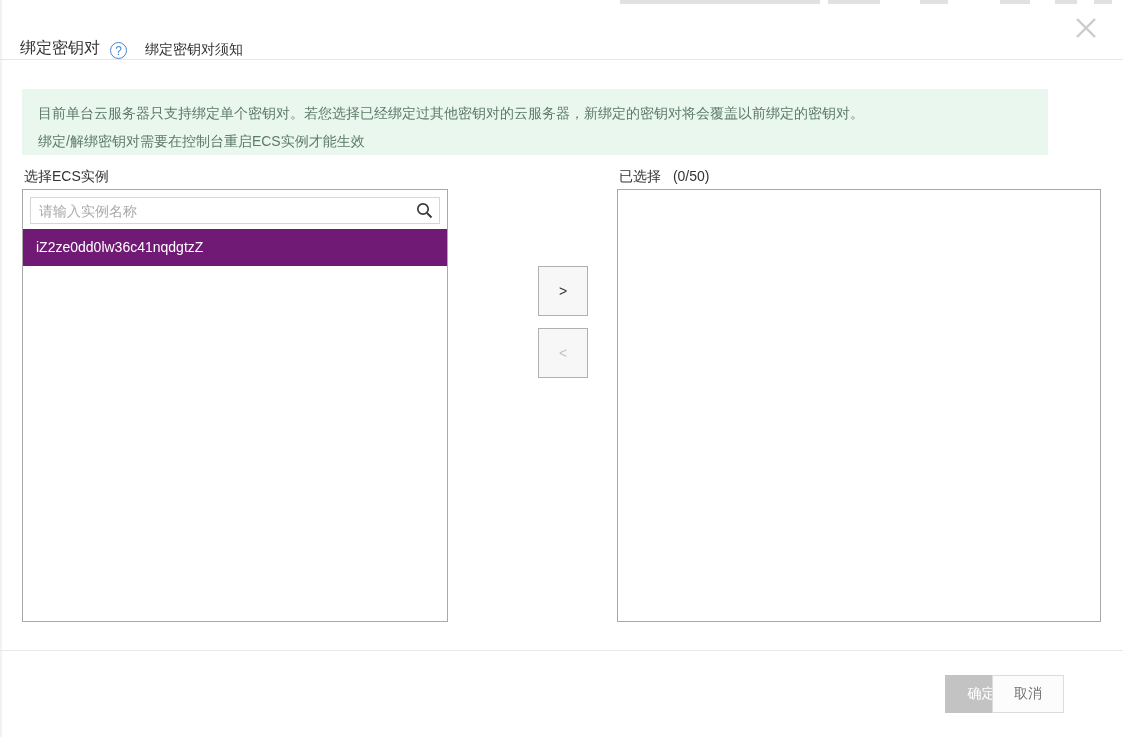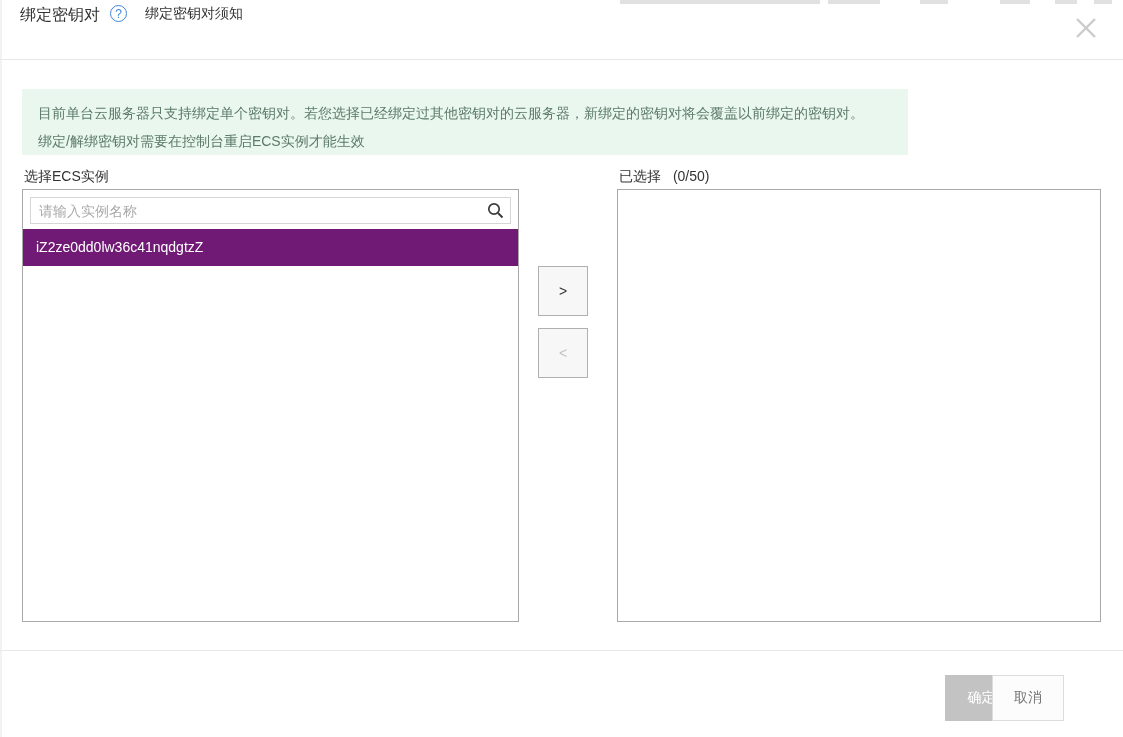--- a/index.html
+++ b/index.html
@@ -8,42 +8,42 @@
 
   .screen { position:relative; width:1123px; height:737px; background:#fff; overflow:hidden; }
 
   
   .bg-peek { position:absolute; top:0; left:0; width:100%; height:5px; background:#fff; }
   .bg-peek .frag { position:absolute; top:0; height:4px; background:#d7d7d7; opacity:.75; }
   .left-edge { position:absolute; top:0; left:0; width:2px; height:100%; background:#e9e7e4; opacity:.55; }
 
   
   .dlg-header { position:absolute; top:5px; left:0; right:0; height:55px;
-                border-bottom:1px solid #e7e7e7; display:flex; align-items:flex-start; padding-left:20px; }
+                border-bottom:1px solid #e7e7e7; display:flex; align-items:flex-end; padding-left:20px; }
   .dlg-title { font-size:16px; color:#333; }
   .help-icon { display:inline-flex; align-items:center; justify-content:center;
                width:17px; height:17px; border:1px solid #4086d8; border-radius:50%;
                color:#4086d8; font-size:12px; margin-left:10px; cursor:pointer; }
   .help-link { margin-left:18px; font-size:14px; color:#333; cursor:pointer; }
   .close-btn { position:absolute; top:13px; right:22px; width:30px; height:30px; cursor:pointer;
                display:flex; align-items:center; justify-content:center; }
 
   
-  .notice { position:absolute; left:22px; top:89px; width:886px; height:66px;
+  .notice { position:absolute; left:22px; top:89px; width:1026px; height:66px;
             background:#e9f7ee; color:#5d7b69; font-size:14px; padding:10px 16px 0; line-height:28px; }
 
   
   .panel-label { position:absolute; top:168px; font-size:14px; color:#333; }
   .src-label { left:24px;text-align:right; }
   .dst-label-wrap { position:absolute; top:168px; left:619px; font-size:14px; color:#333; }
   .dst-count { margin-left:8px; }
 
   
   .panel { position:absolute; top:189px; height:433px; background:#fff; border:1px solid #a9a9a9; }
-  .src-panel { left:22px; width:497px; }
+  .src-panel { left:22px; width:426px; }
   .dst-panel { left:617px; width:484px; }
 
   .search-wrap { position:relative; margin:7px 7px 0; }
   .search-input { width:100%; height:27px; border:1px solid #d6d6d6; padding:0 32px 0 8px;
                   font-size:14px; color:#333; font-family:inherit; outline:none; }
   .search-input::placeholder { color:#a9a9a9; }
   .search-icon { position:absolute; right:7px; top:5px; cursor:pointer; }
 
   .instance-row { margin-top:5px; height:37px; line-height:37px; padding-left:13px;
                   background:#701a75; color:#fff; font-size:14px; cursor:pointer;
@@ -52,21 +52,21 @@
   
   .xfer-btn { position:absolute; left:538px; width:50px; height:50px; background:#f7f7f7;
               border:1px solid #b0b0b0; font-size:14px; display:flex; align-items:center;
               justify-content:center; cursor:pointer; font-family:inherit; }
   .xfer-right { top:266px; color:#333; }
   .xfer-left  { top:328px; color:#c2c2c2; cursor:default; }
 
   
   .footer-divider { position:absolute; top:650px; left:0; width:100%; height:1px; background:#e8e8e8; }
   .footer-warning { position:absolute; top:686px; right:191px; font-size:14px; color:#e14545; }
-  .btn { position:absolute; top:675px; height:46px; font-size:14px; font-family:inherit;
+  .btn { position:absolute; top:675px; height:38px; font-size:14px; font-family:inherit;
          display:flex; align-items:center; justify-content:center; cursor:pointer; }
   .btn-ok { left:945px; width:73px; background:#c3c3c3; color:#fff; border:none; }
   .btn-cancel { left:992px; width:72px; background:#fcfcfc; color:#737373; border:1px solid #dcdcdc; }
 </style>
 </head>
 <body>
 
 <div class="screen">
 
   <div class="bg-peek">

